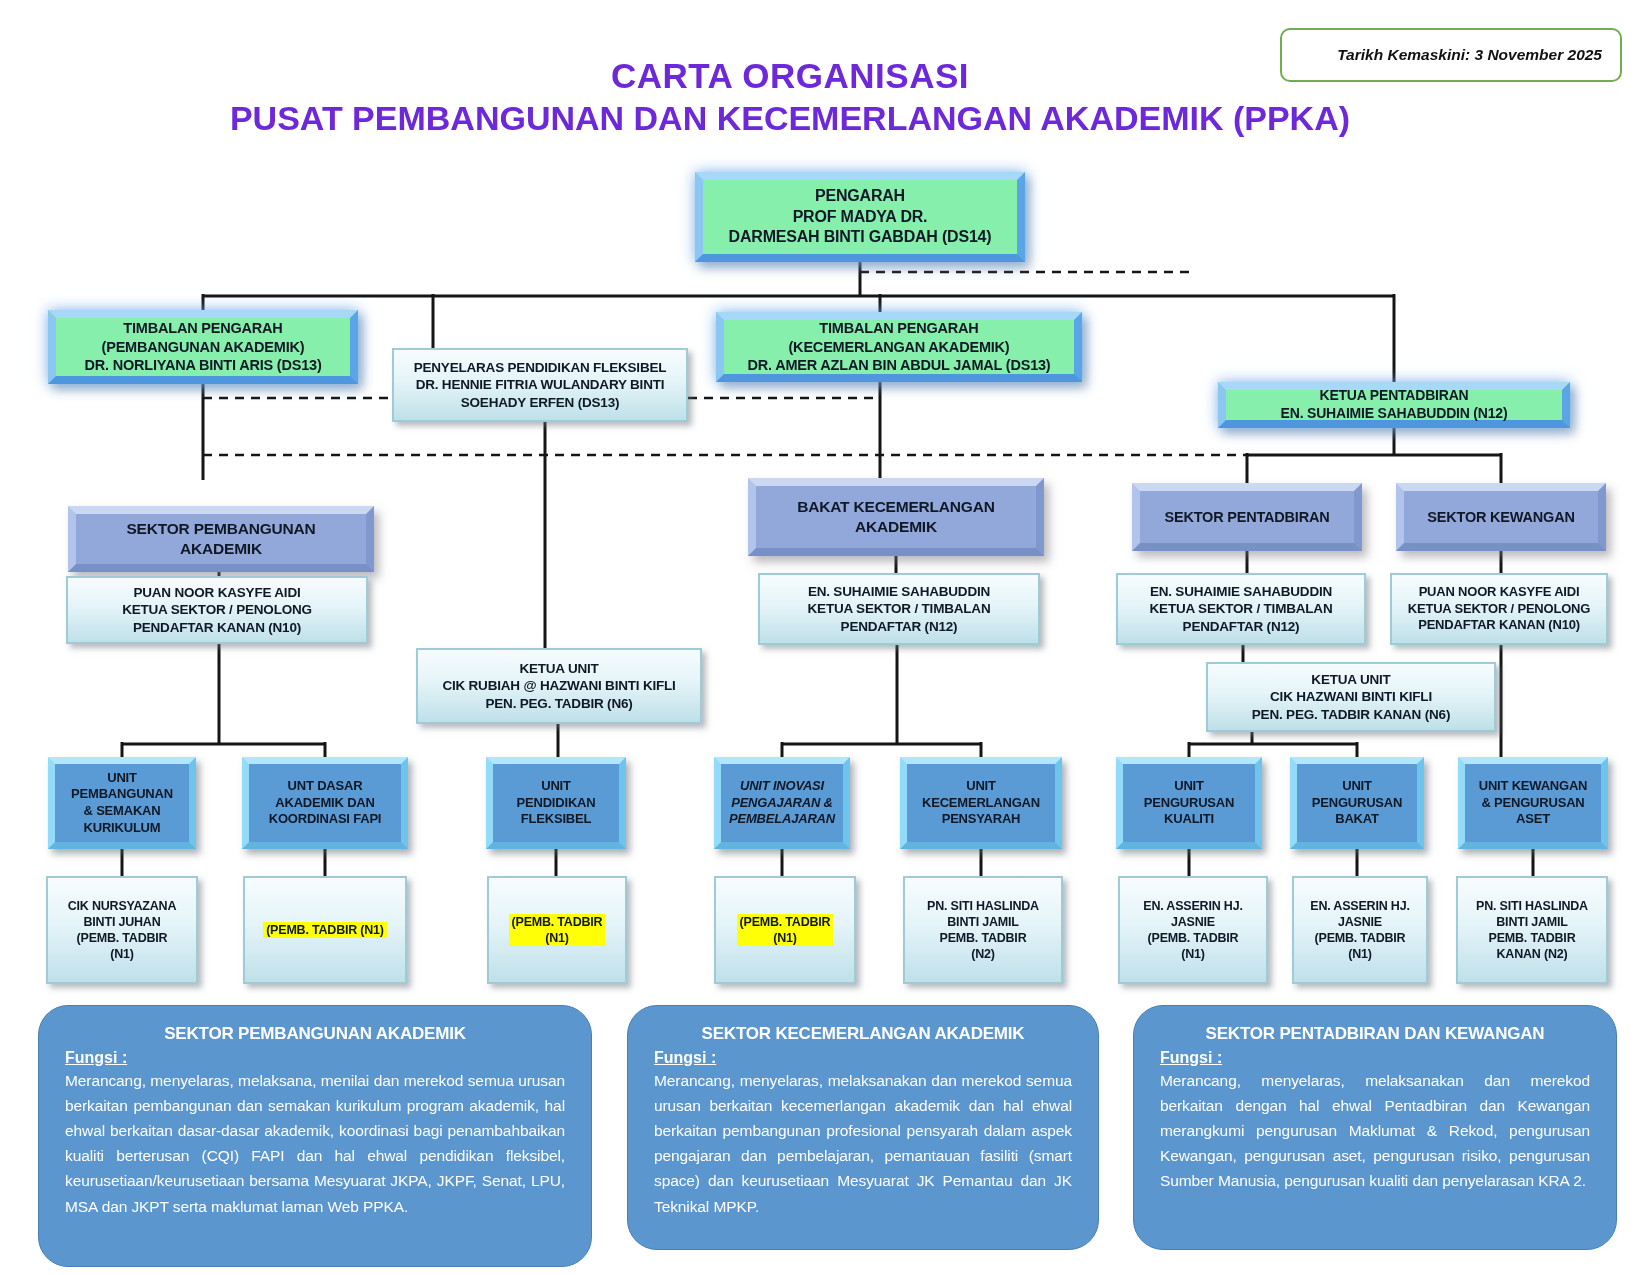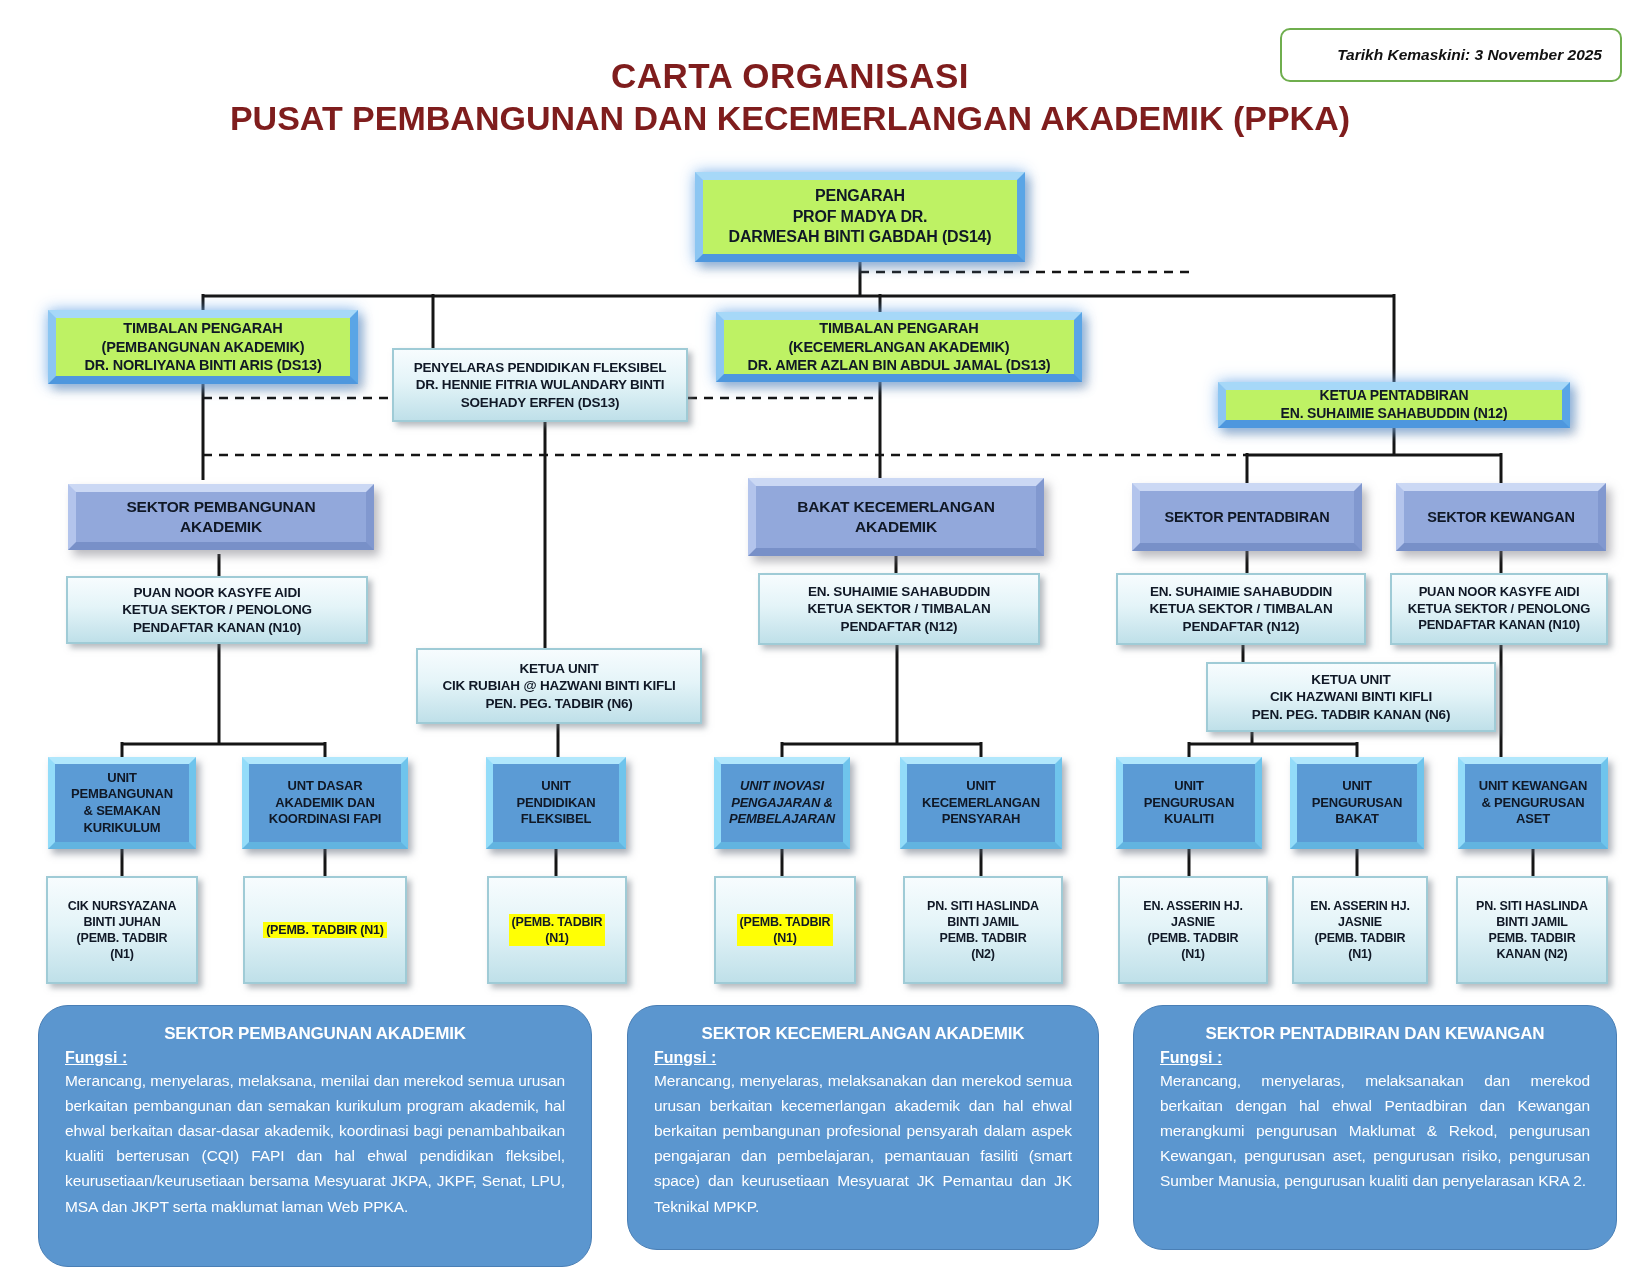--- a/index.html
+++ b/index.html
@@ -8,41 +8,41 @@
     font-family:"Liberation Sans",sans-serif;background:#fff;
   }
   .wires{position:absolute;left:0;top:0;z-index:1;}
   .node{
     position:absolute;display:flex;align-items:center;justify-content:center;
     text-align:center;z-index:2;box-sizing:border-box;line-height:1.28;
     letter-spacing:-0.2px;color:#101826;font-weight:bold;
   }
   .txt{white-space:pre-line;}
   .bevel-blue{
-    background:#bef264;border:8px solid;
+    background:#86efac;border:8px solid;
     border-color:#A6D8F8 #5AA5E6 #4E97DE #8CC6F2;
     box-shadow:0 0 14px rgba(110,170,235,.85),5px 6px 9px rgba(90,110,140,.45);
   }
   .bevel-peri{
     background:#92A8DB;border:8px solid;
     border-color:#CBD8F4 #8198CF #7890C8 #B3C4EC;
     box-shadow:5px 6px 9px rgba(120,120,130,.5);
   }
   .unit-blue{
     background:#5B9BD5;border:7px solid;
     border-color:#B0E7FC #6FC4EC #62B4E0 #93DCF9;
     box-shadow:4px 5px 7px rgba(90,100,115,.5);
   }
   .cyan{
     background:linear-gradient(180deg,#F7FCFE 0%,#E4F4F8 45%,#BFE0E9 100%);
     border:2px solid #9FCBD6;
     box-shadow:4px 4px 6px rgba(110,120,130,.5);
   }
   .hl{background:#FFFF05;padding:0 3px;}
-  .titles{position:absolute;left:0;top:56px;width:1580px;text-align:center;z-index:2;color:#7f1d1d;}
+  .titles{position:absolute;left:0;top:56px;width:1580px;text-align:center;z-index:2;color:#6d28d9;}
   .t1{font-size:35px;font-weight:bold;letter-spacing:.5px;margin:0;}
   .t2{font-size:34px;font-weight:bold;margin:3px 12px 0;}
   .datebox{
     position:absolute;left:1280px;top:28px;width:342px;height:54px;
     border:2.5px solid #6FAE4E;border-radius:10px;background:#fff;z-index:2;
     display:flex;align-items:center;justify-content:flex-end;
     padding-right:18px;box-sizing:border-box;
     font-style:italic;font-weight:bold;font-size:15.5px;color:#111;
   }
   .panel{
@@ -135,21 +135,21 @@
   <div class="node bevel-blue" style="left:716px;top:312px;width:366px;height:70px;font-size:14.5px;">
     <span class="txt">TIMBALAN PENGARAH
 (KECEMERLANGAN AKADEMIK)
 DR. AMER AZLAN BIN ABDUL JAMAL (DS13)</span>
   </div>
   <div class="node bevel-blue" style="left:1218px;top:382px;width:352px;height:46px;font-size:14px;">
     <span class="txt">KETUA PENTADBIRAN
 EN. SUHAIMIE SAHABUDDIN (N12)</span>
   </div>
 
-  <div class="node bevel-peri" style="left:68px;top:484px;width:306px;height:66px;font-size:15.5px;">
+  <div class="node bevel-peri" style="left:68px;top:506px;width:306px;height:66px;font-size:15.5px;">
     <span class="txt">SEKTOR PEMBANGUNAN
 AKADEMIK</span>
   </div>
   <div class="node bevel-peri" style="left:748px;top:478px;width:296px;height:78px;font-size:15.5px;">
     <span class="txt">BAKAT KECEMERLANGAN
 AKADEMIK</span>
   </div>
   <div class="node bevel-peri" style="left:1132px;top:483px;width:230px;height:68px;font-size:14.5px;">
     <span class="txt">SEKTOR PENTADBIRAN</span>
   </div>

